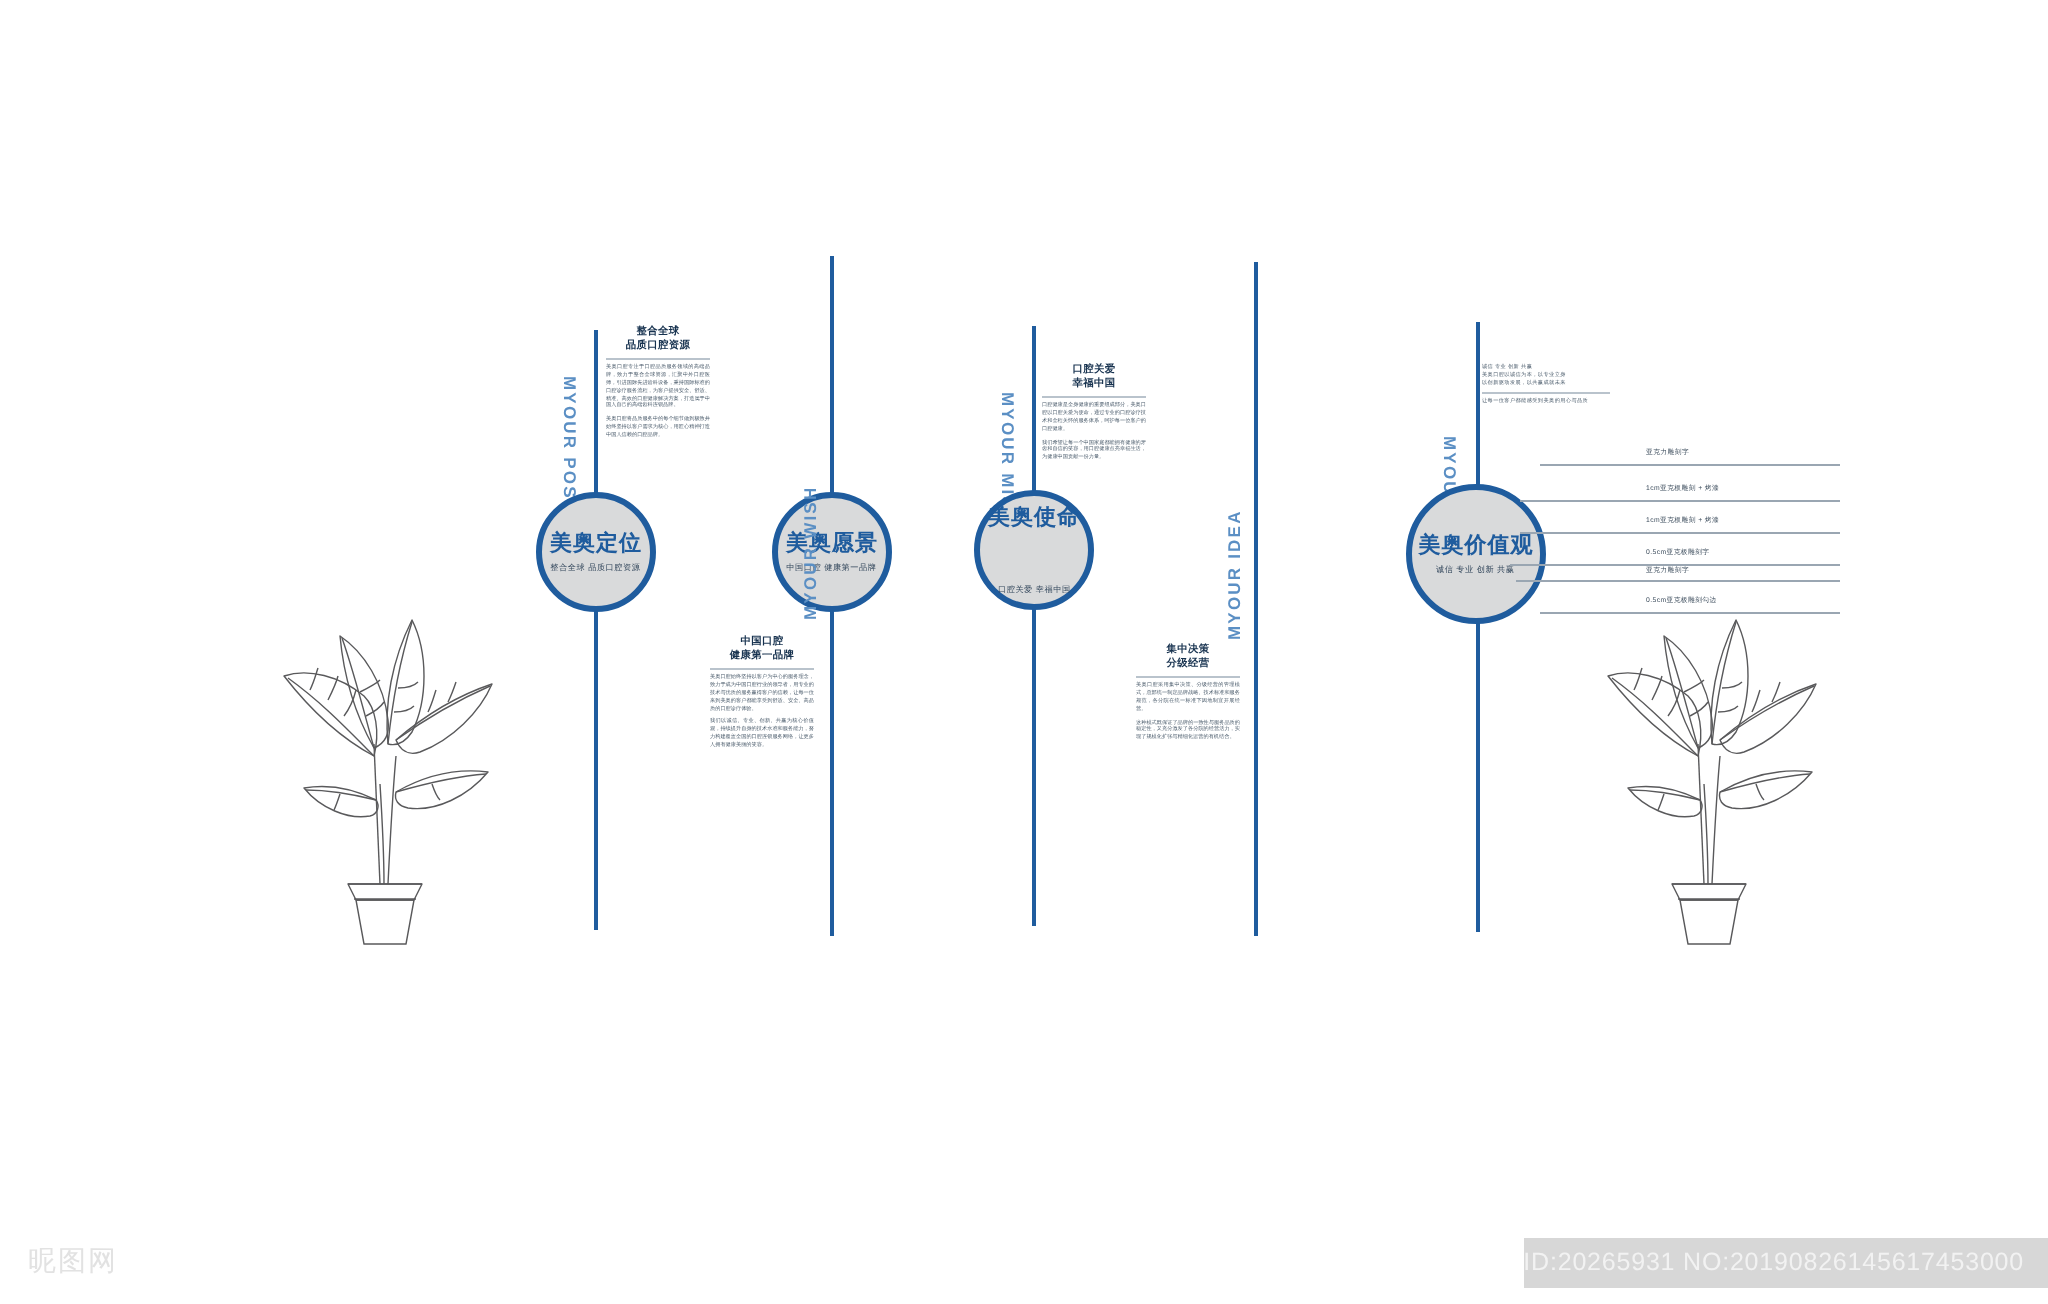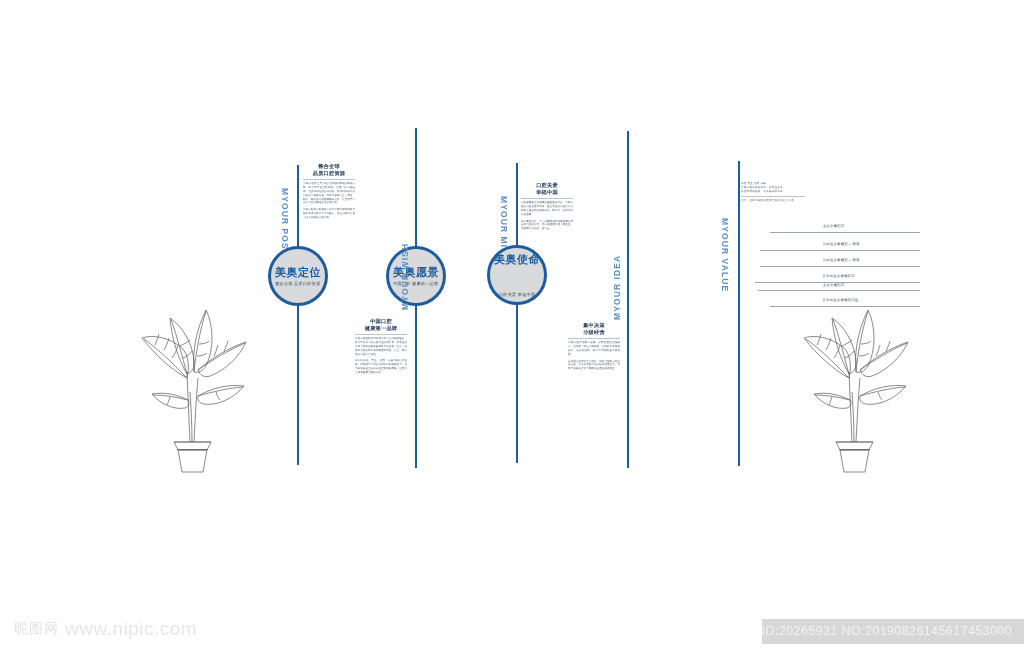--- a/index.html
+++ b/index.html
@@ -318,20 +318,24 @@
   <div class="vlabel down" style="left:720px; top:218px;">MYOUR VALUE</div>
 
   <div class="callout-head" style="left:741px; top:182px;">
     <div class="ch-line">诚信  专业  创新  共赢</div>
     <div class="ch-line">美奥口腔以诚信为本，以专业立身</div>
     <div class="ch-line">以创新驱动发展，以共赢成就未来</div>
     <div class="ch-rule"></div>
     <div class="ch-line">让每一位客户都能感受到美奥的用心与品质</div>
   </div>
 
+  <div class="node" style="left:703px; top:242px; width:70px; height:70px;">
+    <div class="node-title">美奥价值观</div>
+    <div class="node-sub">诚信 专业 创新 共赢</div>
+  </div>
 
   <div class="leader" style="left:770px; top:232px; width:150px;"></div>
   <div class="leader-label" style="left:823px; top:224px;">亚克力雕刻字</div>
 
   <div class="leader" style="left:760px; top:250px; width:160px;"></div>
   <div class="leader-label" style="left:823px; top:242px;">1cm亚克板雕刻 + 烤漆</div>
 
   <div class="leader" style="left:760px; top:266px; width:160px;"></div>
   <div class="leader-label" style="left:823px; top:258px;">1cm亚克板雕刻 + 烤漆</div>
 
@@ -339,18 +343,17 @@
   <div class="leader-label" style="left:823px; top:274px;">0.5cm亚克板雕刻字</div>
 
   <div class="leader" style="left:758px; top:290px; width:162px;"></div>
   <div class="leader-label" style="left:823px; top:283px;">亚克力雕刻字</div>
 
   <div class="leader" style="left:770px; top:306px; width:150px;"></div>
   <div class="leader-label" style="left:823px; top:298px;">0.5cm亚克板雕刻勾边</div>
 
   <div class="wm-left">
     <span class="wm-cn">昵图网</span>
-    <span class="wm-url">www.nipic.com</span>
   </div>
 
   <div class="wm-right">ID:20265931 NO:20190826145617453000</div>
 
 </div>
 
 </body></html>

